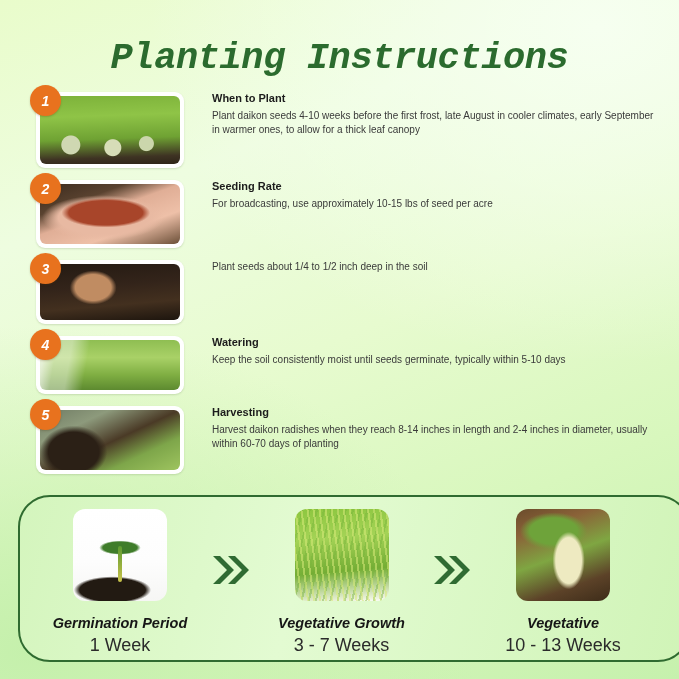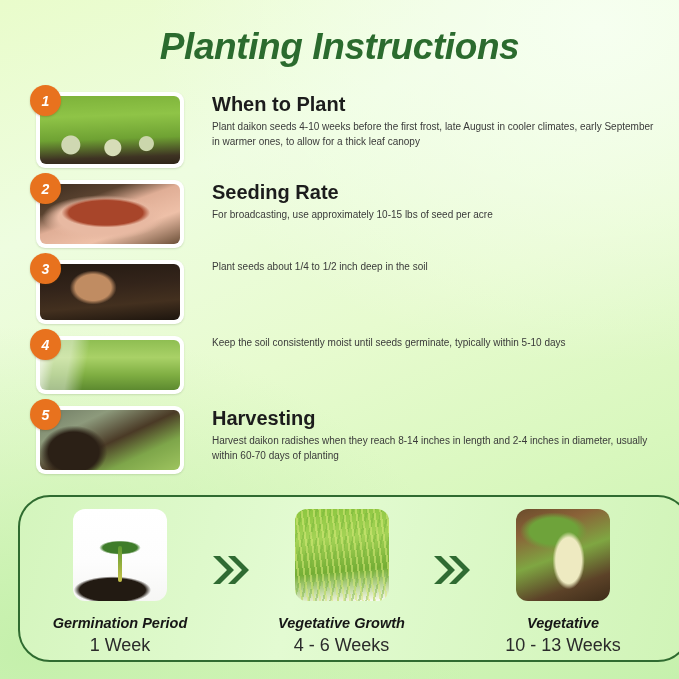--- a/index.html
+++ b/index.html
@@ -21,30 +21,30 @@
 
   #page {
     position: relative;
     width: 679px;
     height: 679px;
   }
 
   
   .title {
     position: absolute;
-    top: 26px;
+    top: 37px;
     left: 0;
     width: 679px;
     text-align: center;
     font-size: 37px;
     font-weight: bold;
     font-style: italic;
     letter-spacing: -0.4px;
     color: #2b6b2e;
-    font-family: Liberation Sans, sans-serif;
+    font-family: Liberation Mono, monospace;
   }
 
   
   .steps {
     position: absolute;
     left: 0;
     top: 92px;
     width: 679px;
   }
 
@@ -135,21 +135,21 @@
   }
 
   .step-text {
     position: absolute;
     left: 176px;
     top: 0;
     width: 444px;
   }
 
   .step-title {
-    font-size: 20px;
+    font-size: 11px;
     font-weight: bold;
     color: #1c1c1c;
     line-height: 1.25;
     margin-bottom: 3px;
     font-family: "Liberation Sans", sans-serif;
   }
 
   .step-desc {
     font-size: 10px;
     color: #3a3a3a;
@@ -298,20 +298,21 @@
     </div>
 
     <div class="step" style="top:244px;">
       <div class="thumb-wrap">
         <div class="thumb">
           <div class="thumb-img photo-4"></div>
         </div>
         <div class="badge">4</div>
       </div>
       <div class="step-text">
+        <div class="step-title">Watering</div>
         <div class="step-desc">Keep the soil consistently moist until seeds germinate, typically within 5-10 days</div>
       </div>
     </div>
 
     <div class="step" style="top:314px;">
       <div class="thumb-wrap">
         <div class="thumb">
           <div class="thumb-img photo-5"></div>
         </div>
         <div class="badge">5</div>
@@ -336,21 +337,21 @@
       <div class="arrow">
         <svg width="40" height="34" viewBox="0 0 40 34" aria-hidden="true">
           <path d="M2 3 L16 17 L2 31 L9 31 L23 17 L9 3 Z" fill="#2f6b32"></path>
           <path d="M17 3 L31 17 L17 31 L24 31 L38 17 L24 3 Z" fill="#2f6b32"></path>
         </svg>
       </div>
 
       <div class="stage">
         <div class="stage-img veg"></div>
         <div class="stage-name">Vegetative Growth</div>
-        <div class="stage-duration">4 - 6 Weeks</div>
+        <div class="stage-duration">3 - 7 Weeks</div>
       </div>
 
       <div class="arrow">
         <svg width="40" height="34" viewBox="0 0 40 34" aria-hidden="true">
           <path d="M2 3 L16 17 L2 31 L9 31 L23 17 L9 3 Z" fill="#2f6b32"></path>
           <path d="M17 3 L31 17 L17 31 L24 31 L38 17 L24 3 Z" fill="#2f6b32"></path>
         </svg>
       </div>
 
       <div class="stage">

